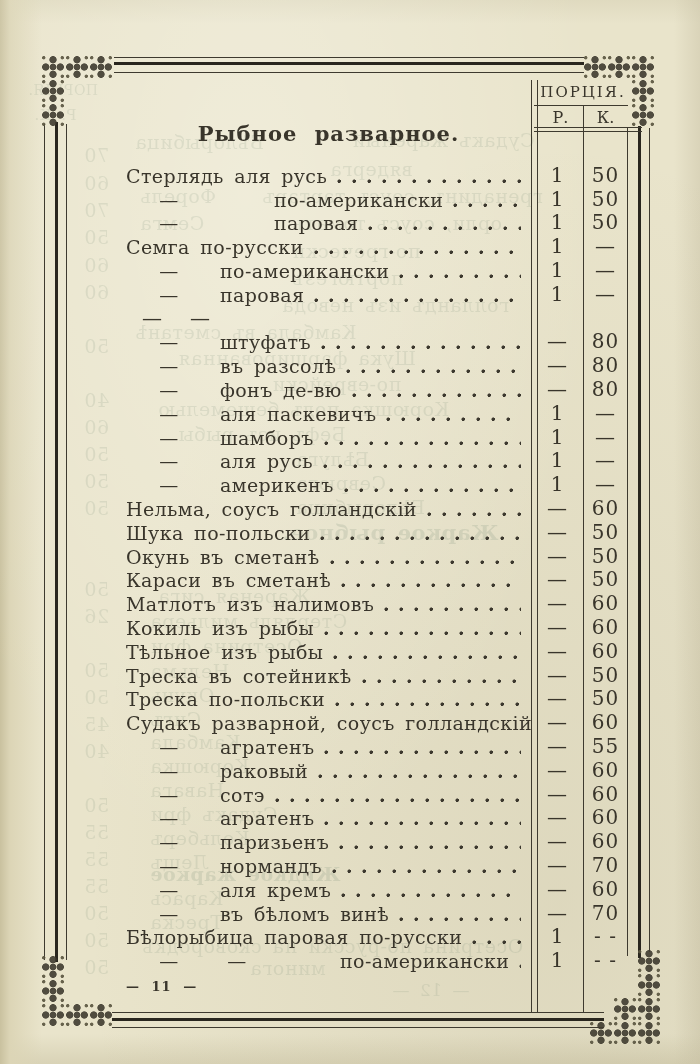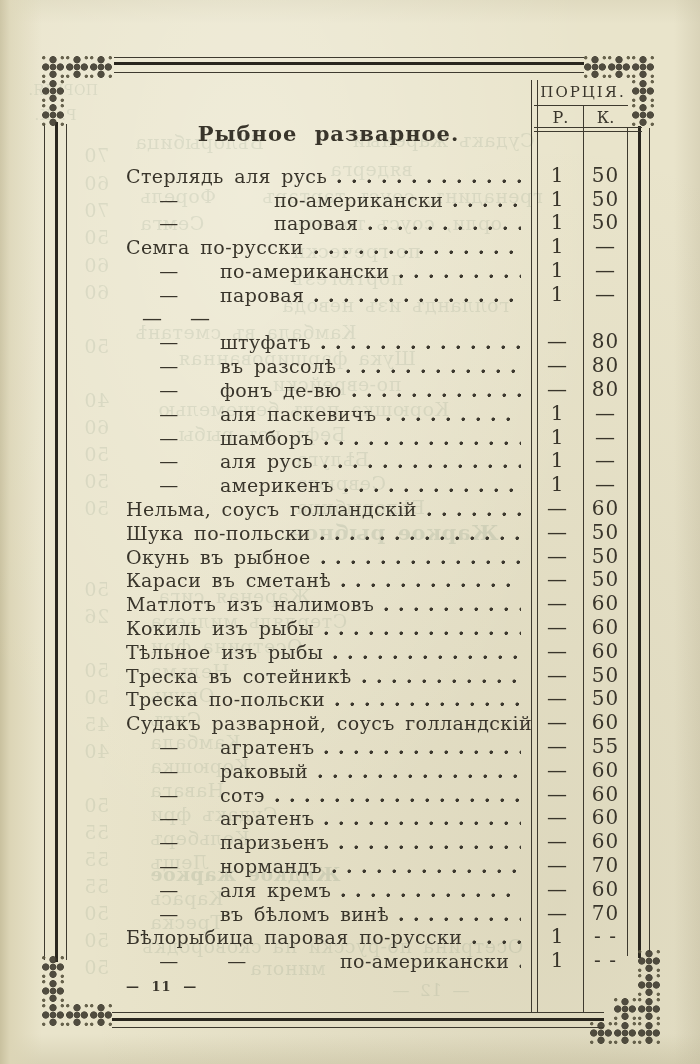--- a/index.html
+++ b/index.html
@@ -295,21 +295,21 @@
       <div class="row">
         <div class="cell name">
           <span class="dish">Шука по-польски</span>
           <span class="dots"></span>
         </div>
         <div class="cell r">—</div>
         <div class="cell k">50</div>
       </div>
       <div class="row">
         <div class="cell name">
-          <span class="dish">Окунь въ рыбное</span>
+          <span class="dish">Окунь въ сметанѣ</span>
           <span class="dots"></span>
         </div>
         <div class="cell r">—</div>
         <div class="cell k">50</div>
       </div>
       <div class="row">
         <div class="cell name">
           <span class="dish">Караси въ сметанѣ</span>
           <span class="dots"></span>
         </div>

